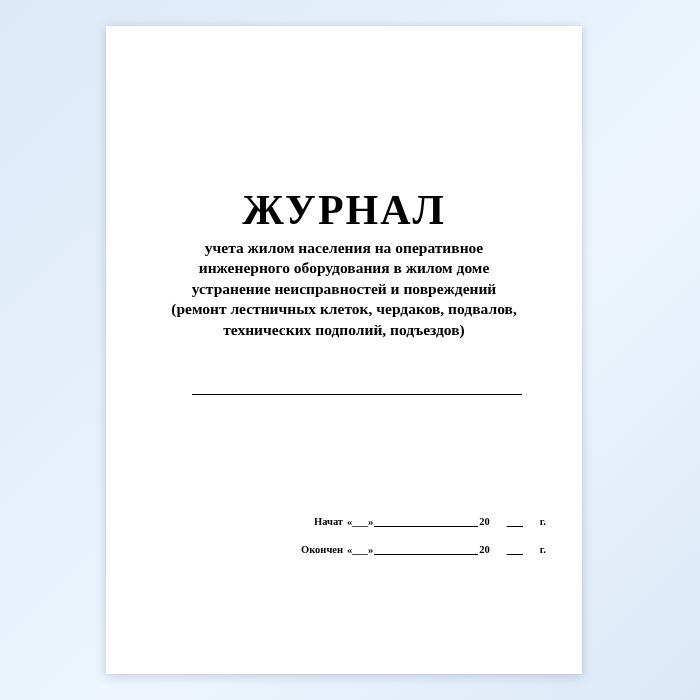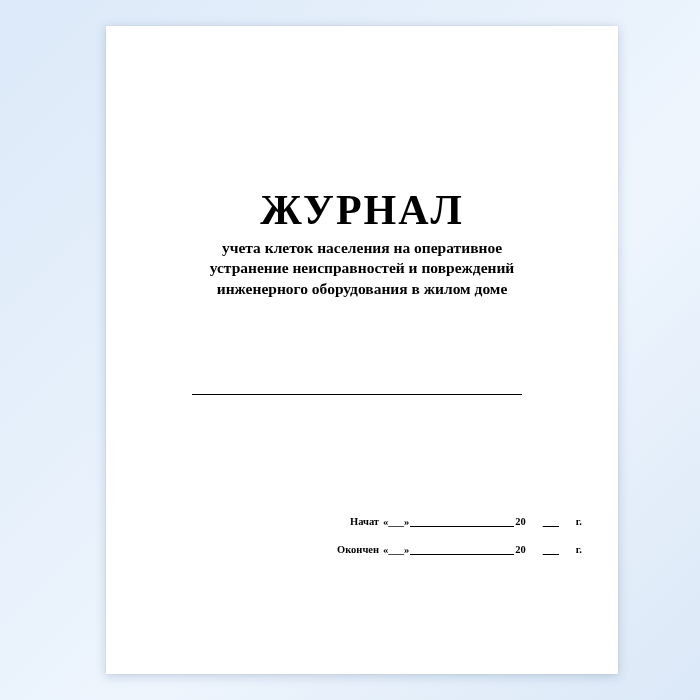--- a/index.html
+++ b/index.html
@@ -15,24 +15,25 @@
   #scene {
     position: relative;
     width: 700px;
     height: 700px;
     background: linear-gradient(135deg, #dce9f8 0%, #e6f0fb 35%, #eef5fd 60%, #dbe8f7 100%);
   }
   #page {
     position: absolute;
     left: 106px;
     top: 26px;
-    width: 512px;
+    width: 452px;
     height: 648px;
     background: #ffffff;
     box-shadow: 0 2px 10px rgba(60, 90, 130, 0.25), 0 0 1px rgba(0,0,0,0.15);
+    padding-left: 24px;
   }
   .page-inner {
     position: absolute;
     left: 0;
     top: 0;
     right: 0;
     bottom: 0;
   }
   .cover-title {
     position: absolute;
@@ -125,23 +126,25 @@
 <body>
 
 <div id="scene">
 
   <div id="page">
     <div class="page-inner">
 
       <div class="cover-title">ЖУРНАЛ</div>
 
       <div class="cover-subtitle">
-        <span class="subtitle-line">учета клеток населения на оперативное</span>
+        <span class="subtitle-line">учета жилом населения на оперативное</span>
+        <span class="subtitle-line">инженерного оборудования в жилом доме</span>
         <span class="subtitle-line">устранение неисправностей и повреждений</span>
-        <span class="subtitle-line">инженерного оборудования в жилом доме</span>
+        <span class="subtitle-line">(ремонт лестничных клеток, чердаков, подвалов,</span>
+        <span class="subtitle-line">технических подполий, подъездов)</span>
       </div>
 
       <div class="org-block">
         <div class="org-rule"></div>
       </div>
 
       <div class="dates-block">
 
         <div class="date-row">
           <span class="date-label">Начат</span>

